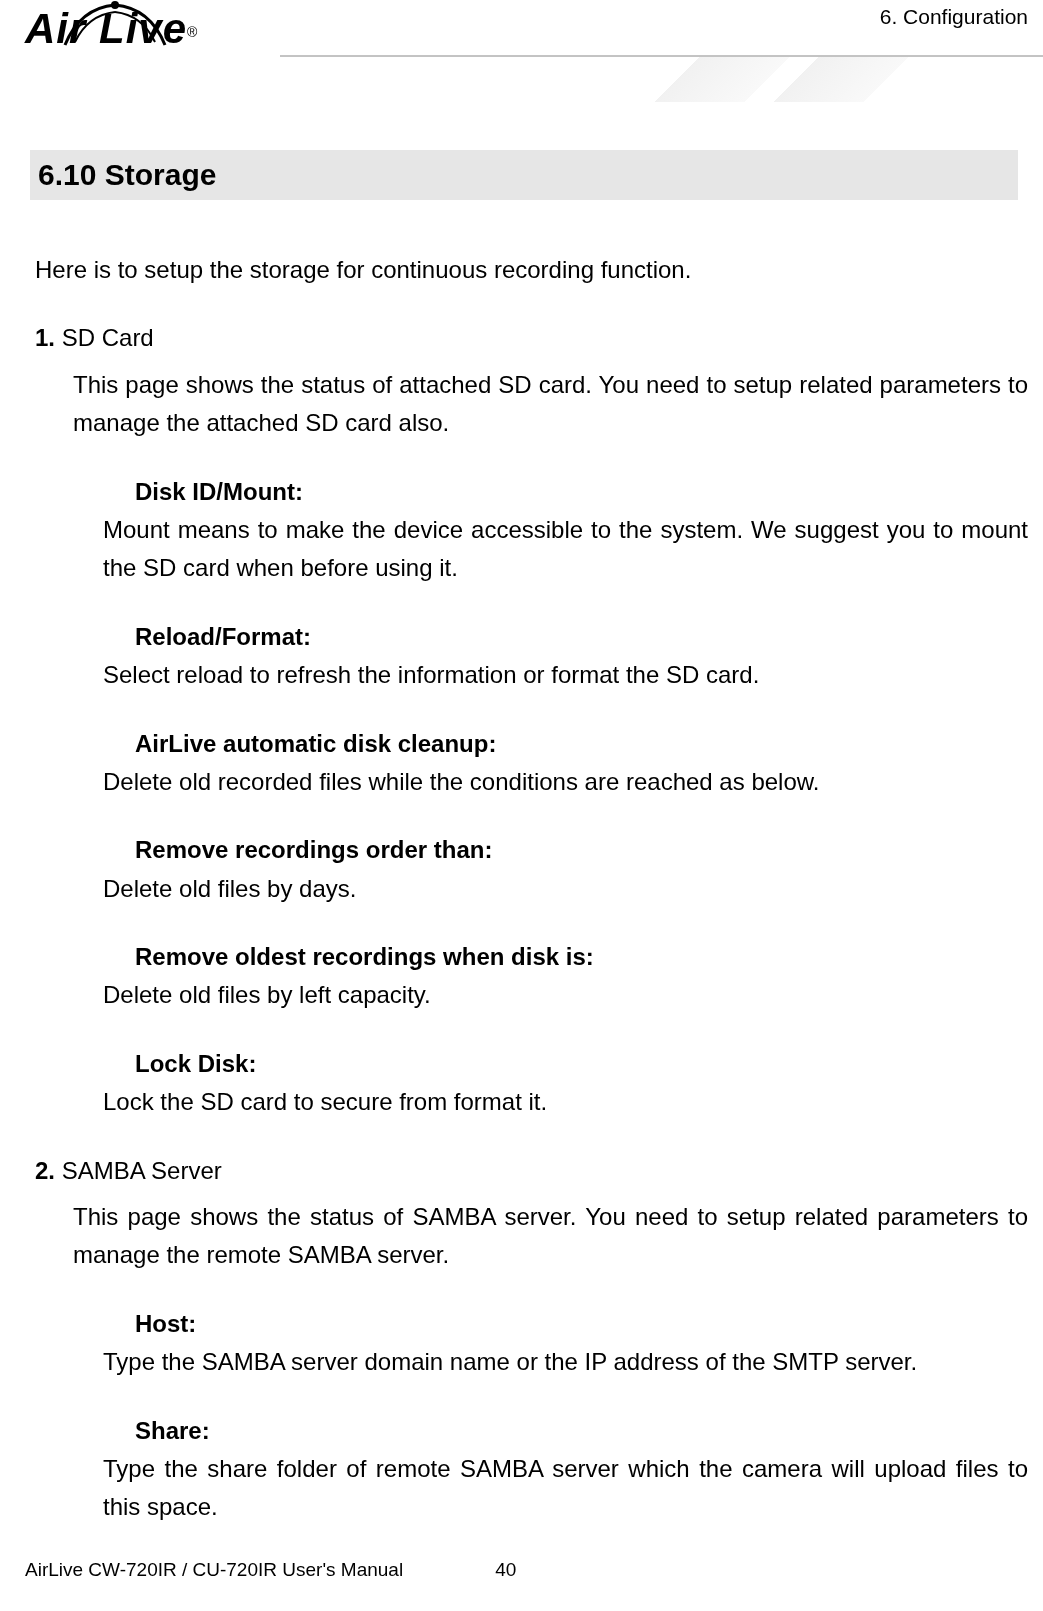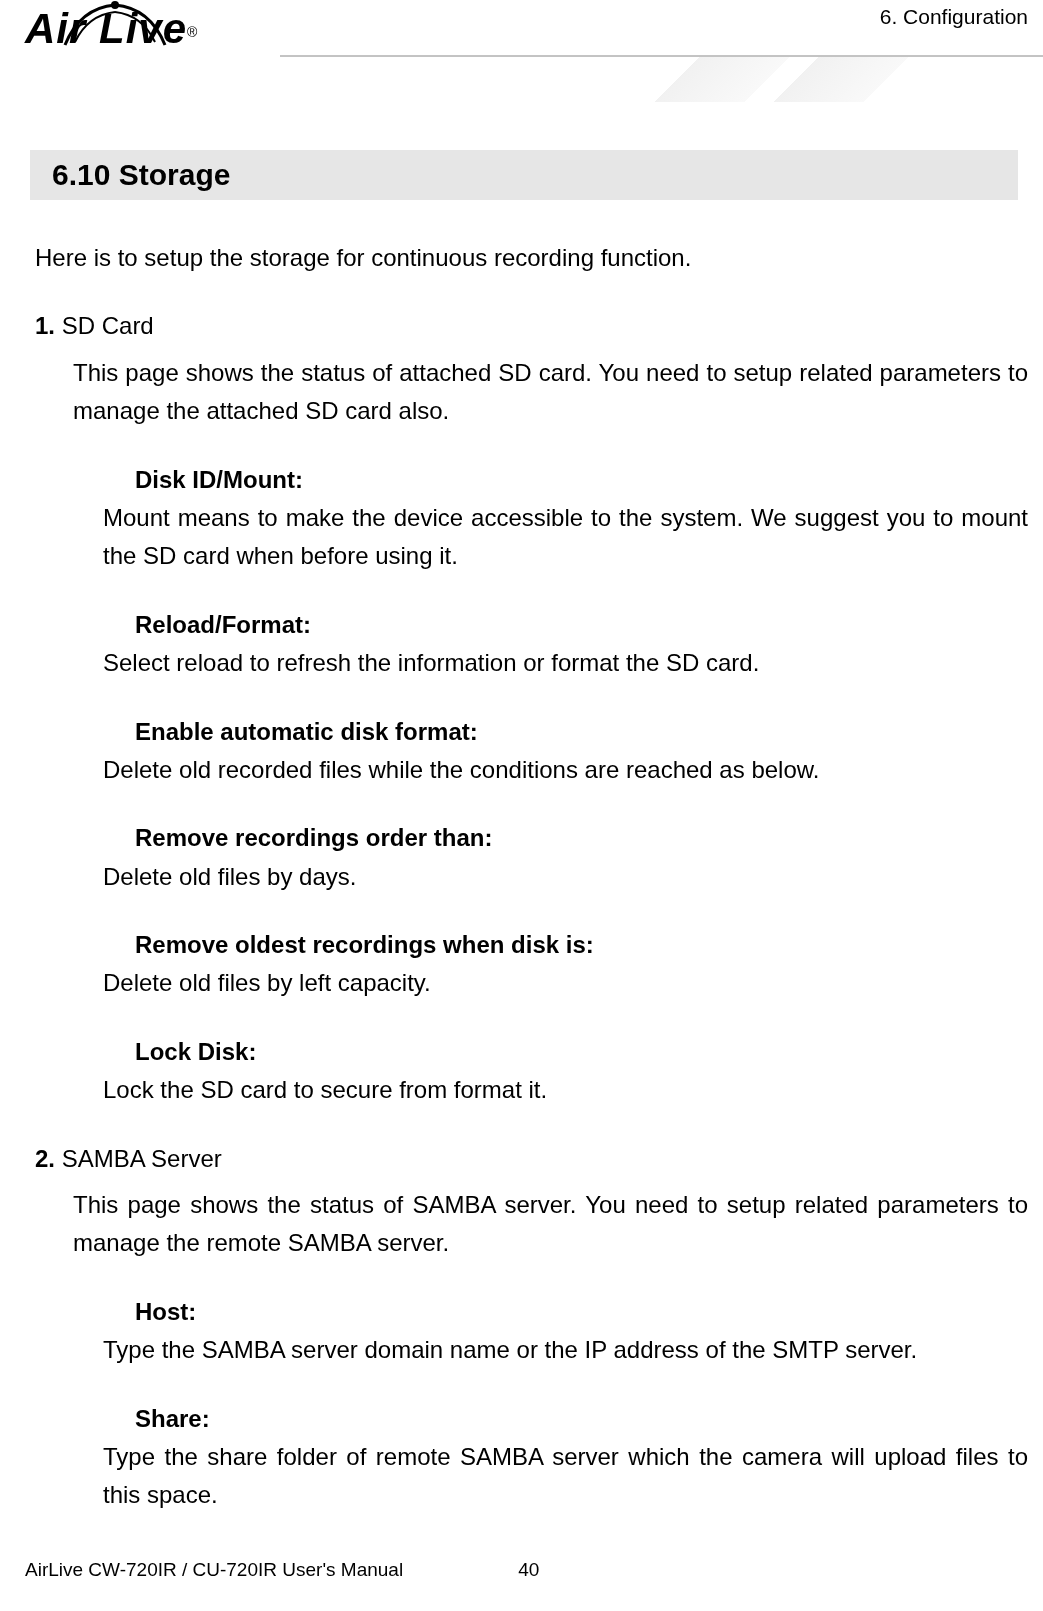--- a/index.html
+++ b/index.html
@@ -60,22 +60,22 @@
       position: absolute;
       top: 57px;
       left: 490px;
       right: 0;
       height: 45px;
       background: linear-gradient(135deg, transparent 0%, transparent 35%, #e8e8e8 35%, #f5f5f5 50%, transparent 50%, transparent 55%, #e8e8e8 55%, #f5f5f5 70%, transparent 70%);
       opacity: 0.6;
     }
     .section-heading {
       background: #e6e6e6;
-      margin: 20px 25px 4px 30px;
-      padding: 8px 22px;
+      margin: 20px 25px 16px 30px;
+      padding: 8px 8px;
       font-size: 30px;
       font-weight: bold;
       font-family: Arial, sans-serif;
     }
     .content {
       padding: 35px 15px 0 35px;
       font-size: 24px;
       line-height: 1.6;
       font-family: Arial, sans-serif;
     }
@@ -114,21 +114,21 @@
       left: 25px;
       right: 25px;
       display: flex;
       font-size: 19px;
       font-family: Arial, sans-serif;
     }
     .footer-title {
       flex: 0 0 auto;
     }
     .footer-page {
-      margin-left: 115px;
+      margin-left: 92px;
     }
   </style>
 </head>
 <body>
 
 <div class="header">
   <div class="logo">
     <svg class="logo-swoosh" viewBox="0 0 110 50">
       <path d="M 5 45 Q 20 8 55 5 Q 90 8 105 45" stroke="#000" stroke-width="3" fill="none"></path>
       <circle cx="55" cy="5" r="4" fill="#000"></circle>
@@ -159,21 +159,21 @@
     <div class="sub-title">Disk ID/Mount:</div>
     <div class="sub-desc">Mount means to make the device accessible to the system. We suggest you to mount the SD card when before using it.</div>
   </div>
 
   <div class="sub-item">
     <div class="sub-title">Reload/Format:</div>
     <div class="sub-desc">Select reload to refresh the information or format the SD card.</div>
   </div>
 
   <div class="sub-item">
-    <div class="sub-title">Enable automatic disk format:</div>
+    <div class="sub-title">AirLive automatic disk cleanup:</div>
     <div class="sub-desc">Delete old recorded files while the conditions are reached as below.</div>
   </div>
 
   <div class="sub-item">
     <div class="sub-title">Remove recordings order than:</div>
     <div class="sub-desc">Delete old files by days.</div>
   </div>
 
   <div class="sub-item">
     <div class="sub-title">Remove oldest recordings when disk is:</div>

